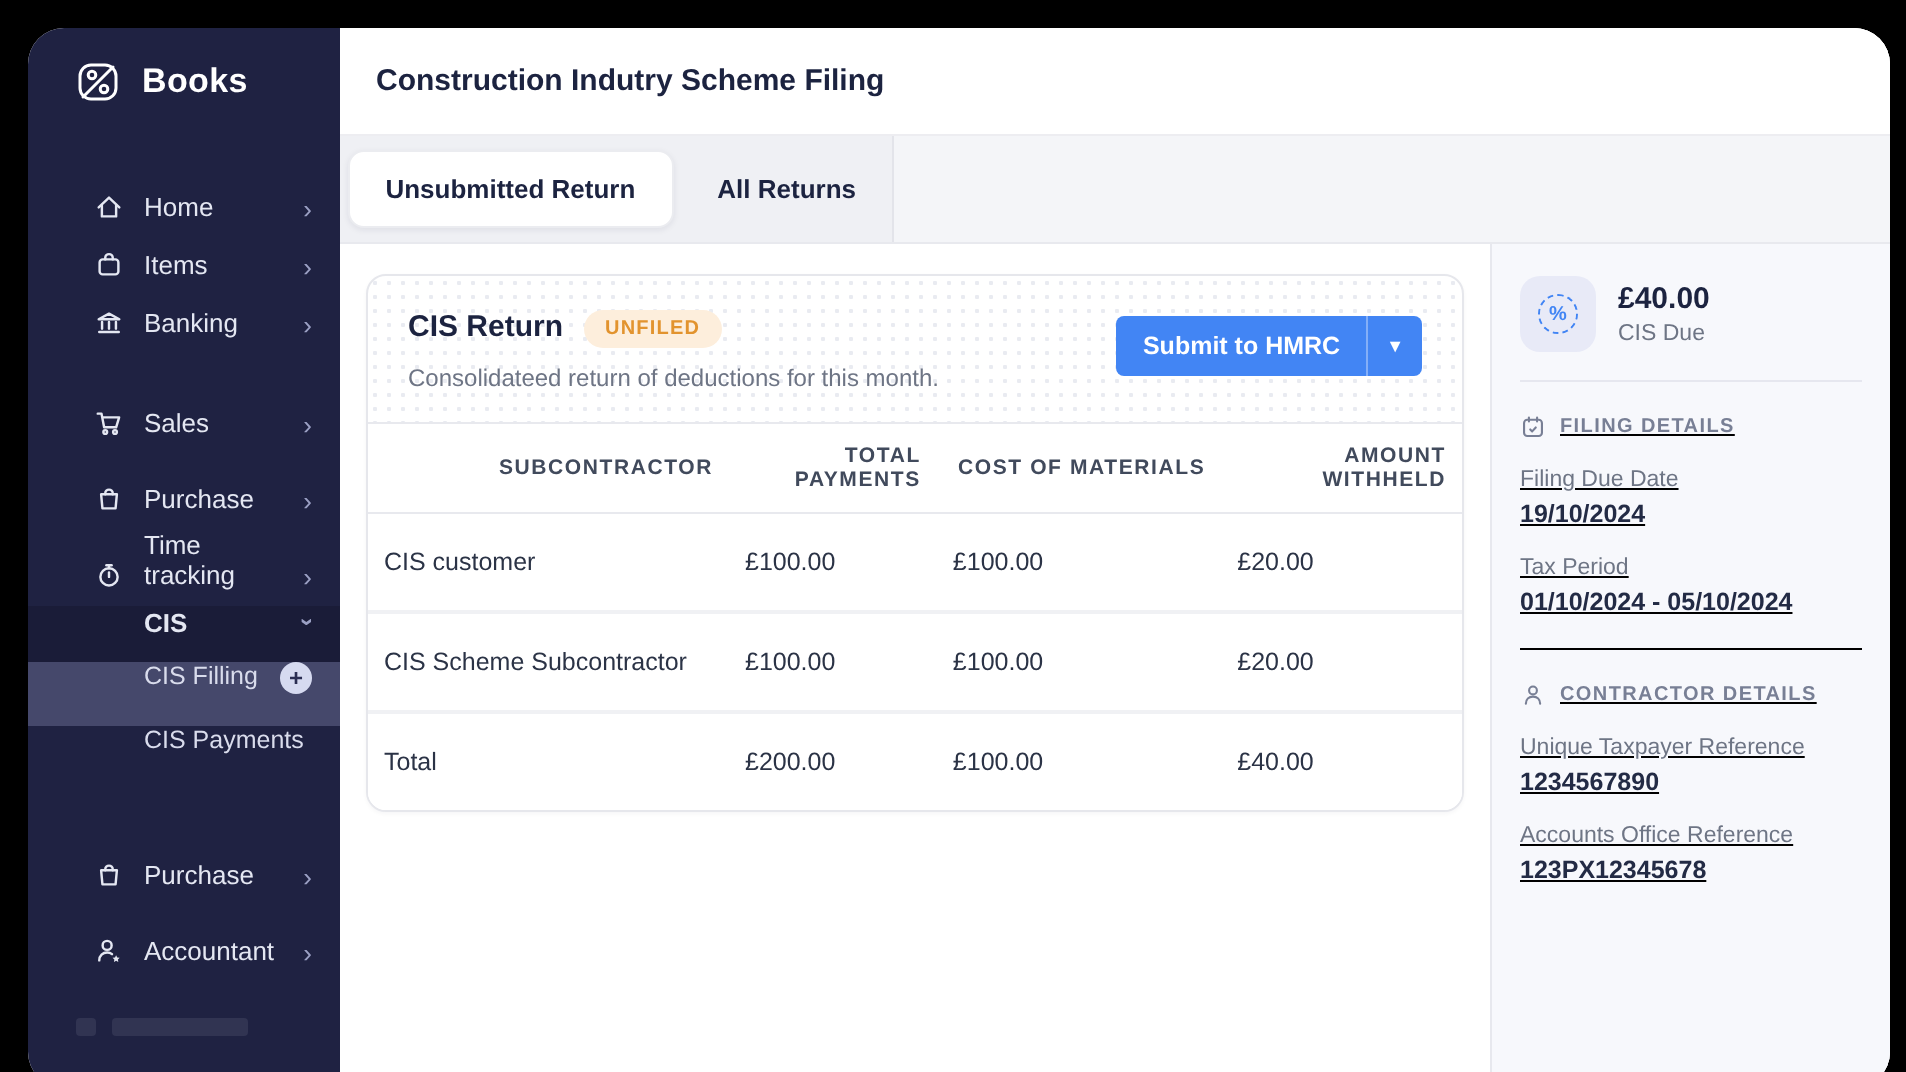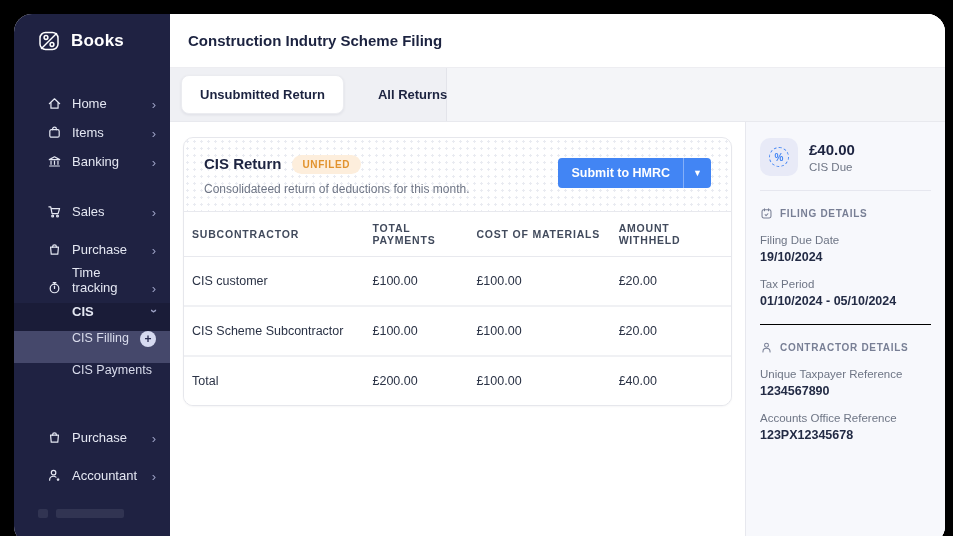--- a/index.html
+++ b/index.html
@@ -23,54 +23,54 @@
   .skeletons { display:flex; gap:8px; align-items:center; padding:26px 0 0 24px; }
   .sk { background:#31345299; background:#313452; border-radius:2px; height:9px; }
   .sk.sq { width:10px; } .sk.bar { width:68px; }
 
   
   .content { flex:1; display:flex; flex-direction:column; min-width:0; background:#fff; }
   .topbar { height:54px; flex:0 0 54px; display:flex; align-items:center; padding-left:18px; border-bottom:1px solid #ededf1; background:#fff; }
   .page-title { font-size:15px; font-weight:700; color:#1c2340; }
 
   .tabrow { height:54px; flex:0 0 54px; display:flex; background:#f4f5f8; border-bottom:1px solid #e8e9ee; }
-  .tabgroup { width:277px; flex:0 0 277px; background:#eff0f4; border-right:1px solid #e3e4ea; display:flex; align-items:center; padding-left:11px; gap:16px; }
+  .tabgroup { width:277px; flex:0 0 277px; background:#eff0f4; border-right:1px solid #e3e4ea; display:flex; align-items:center; padding-left:11px; gap:4px;justify-content:flex-end; }
   .tab { font-size:13px; font-weight:600; color:#1c2340; padding:11px 18px; border-radius:8px; cursor:pointer; white-space:nowrap; }
   .tab.active { background:#fff; border:1px solid #ebecf0; box-shadow:0 1px 3px rgba(20,25,60,.08); }
 
   .bodyrow { flex:1; display:flex; min-height:0; }
   .main { flex:1; background:#fff; padding:15px 0 0 13px; }
 
   .card { width:549px; background:#fff; border:1px solid #e6e7ec; border-radius:10px; box-shadow:0 1px 2px rgba(20,25,60,.04); overflow:hidden; }
   .card-head { position:relative; padding:17px 20px 15px 20px; background-image:radial-gradient(#e9ebf1 1px, transparent 1.2px); background-size:7px 7px; }
   .card-title-row { display:flex; align-items:flex-start; gap:10px; }
   .card-title { font-size:15px; font-weight:700; color:#1c2340; }
   .badge { font-size:10px; font-weight:700; letter-spacing:.6px; color:#e2932e; background:#fdeedc; padding:4px 11px; border-radius:10px; }
   .card-desc { margin-top:8px; font-size:12px; color:#6e7585; }
   .split-btn { position:absolute; right:20px; top:20px; display:flex; cursor:pointer; }
   .split-main { background:#4285f4; color:#fff; font-size:12.5px; font-weight:600; padding:8px 13px; border-radius:4px 0 0 4px; }
   .split-caret { background:#4285f4; color:#fff; border-left:1px solid rgba(255,255,255,.35); border-radius:0 4px 4px 0; padding:8px 9px; font-size:9px; display:flex; align-items:center; }
 
   table.cis { width:100%; border-collapse:collapse; }
-  table.cis th { font-size:10.5px; font-weight:700; letter-spacing:.8px; color:#414a5c; text-align:left; padding:10px 8px; border-top:1px solid #e8e9ee; border-bottom:1px solid #e8e9ee; background:#fff; }
+  table.cis th { font-size:10.5px; font-weight:700; letter-spacing:.8px; color:#414a5c; text-align:right; padding:10px 8px; border-top:1px solid #e8e9ee; border-bottom:1px solid #e8e9ee; background:#fff; }
   table.cis td { font-size:12.5px; color:#2b3346; padding:17px 8px; border-bottom:2px solid #f0f1f4; background:#fff; }
   table.cis tr:last-child td { border-bottom:none; }
   th.c1, td.c1 { padding-left:20px; width:33%; }
   th.c2, td.c2 { width:19%; } td.c2 { padding-left:28px; }
   th.c3, td.c3 { width:26%; } td.c3 { padding-left:38px; }
   th.c4, td.c4 { width:22%; } td.c4 { padding-left:11px; }
 
   
   .rightpanel { width:200px; flex:0 0 200px; background:#f7f8fc; border-left:1px solid #e7e8ee; padding:14px 14px 0 14px; }
   .due-block { display:flex; align-items:center; gap:11px; padding:2px 0 14px 0; border-bottom:1px solid #e6e7ef; }
   .due-icon-wrap { width:38px; height:38px; border-radius:10px; background:#e8eaf7; display:flex; align-items:center; justify-content:center; }
   .pct-circle { width:20px; height:20px; border:1.4px dashed #4285f4; border-radius:50%; color:#4285f4; font-size:10px; font-weight:700; display:flex; align-items:center; justify-content:center; }
   .due-amount { font-size:15px; font-weight:700; color:#1c2340; }
   .due-label { font-size:11.5px; color:#6e7585; margin-top:3px; }
-  .panel-section { padding:16px 0 4px 0; }
+  .panel-section { padding:16px 0 4px 0;text-decoration:underline; }
   .panel-section.bordered { border-top:1px solid #000000; margin-top:12px; }
   .section-head { display:flex; align-items:center; gap:7px; font-size:10px; font-weight:700; letter-spacing:.7px; color:#787f95; }
   .field { margin-top:14px; }
   .field-label { font-size:11.5px; color:#6e7585; }
   .field-value { font-size:12.5px; font-weight:700; color:#232b45; margin-top:4px; }
 
   svg.ic { display:block; }
 </style>
 </head>
 <body>

